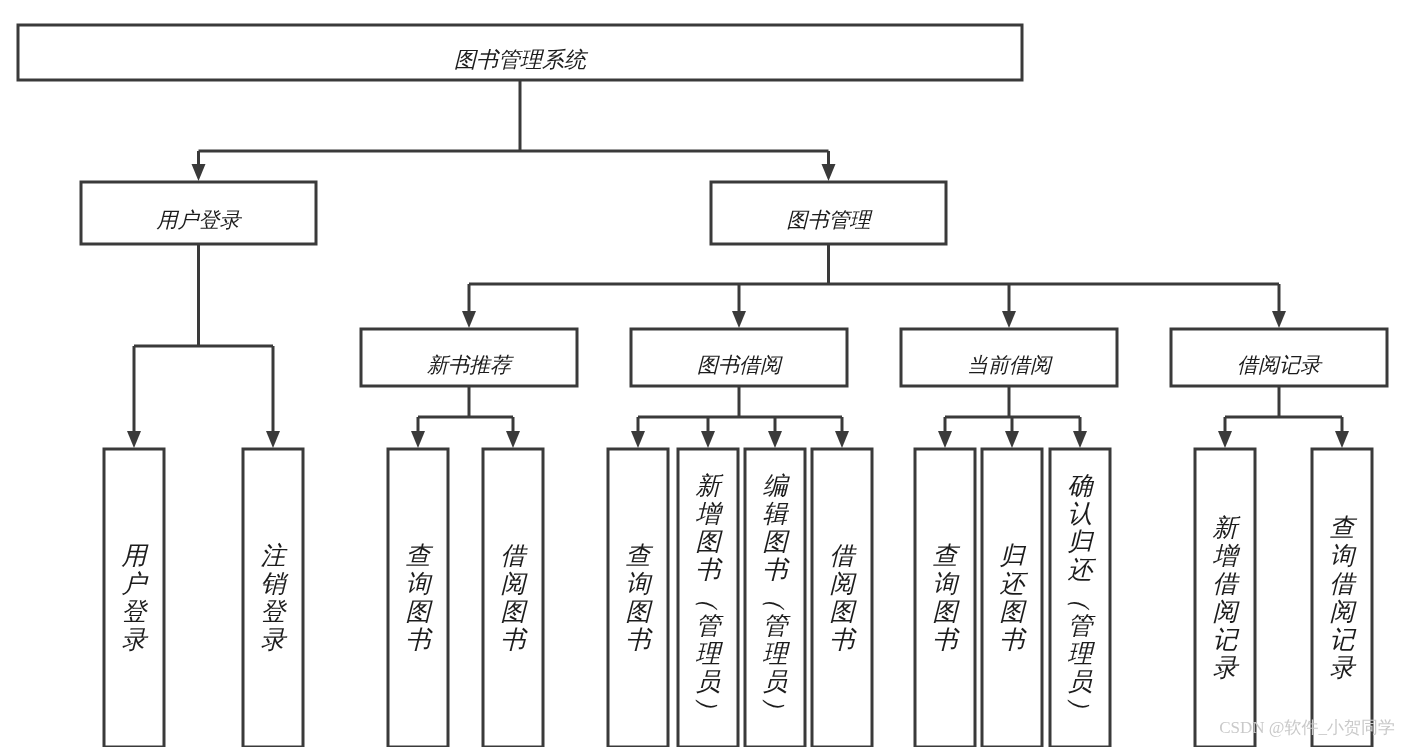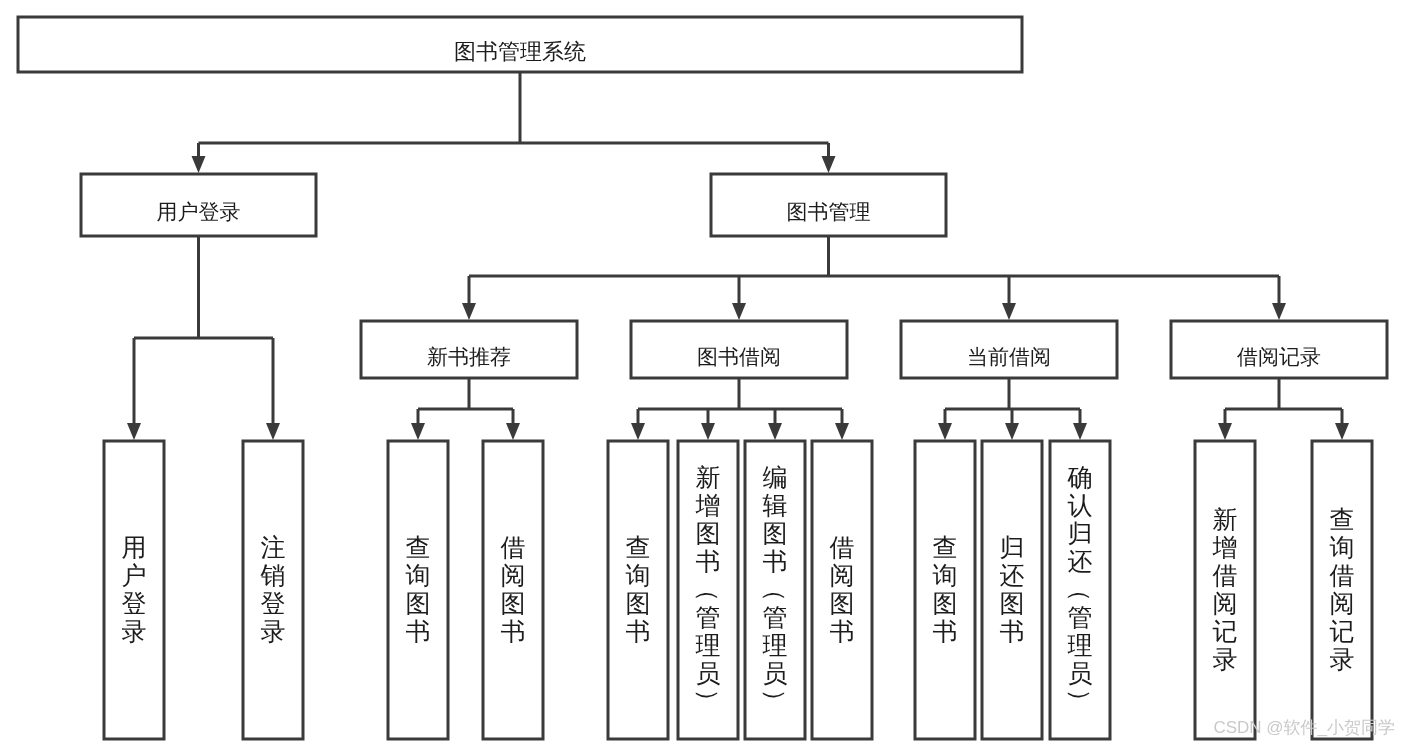--- a/index.html
+++ b/index.html
@@ -10,23 +10,24 @@
   body {
     width: 1405px;
     height: 747px;
     position: relative;
     font-family: "DejaVu Sans", "Liberation Sans", sans-serif;
     overflow: hidden;
   }
   #diagram-root {
     position: absolute;
     left: 0;
-    top: 4px;
+    top: 12px;
     width: 1405px;
     height: 660px;
+    font-style: italic;
   }
   .node-box {
     fill: #ffffff;
     stroke: #3a3a3a;
     stroke-width: 3;
   }
   .node-label {
     fill: #1c1c1c;
     font-family: "DejaVu Sans", "Liberation Sans", sans-serif;
     font-size: 21px;
@@ -42,21 +43,21 @@
   .arrow-head {
     fill: #3a3a3a;
     stroke: none;
   }
   .watermark {
     position: absolute;
     right: 10px;
     bottom: 8px;
     color: #c9c9c9;
     font-size: 17px;
-    font-family: Liberation Sans, sans-serif;
+    font-family: Liberation Serif, serif;
     white-space: nowrap;
     pointer-events: none;
   }
 </style>
 </head>
 <body>
 
 <div id="diagram-root">
   <svg id="tree-svg" width="1405" height="747" viewBox="0 0 1405 747" xmlns="http://www.w3.org/2000/svg">
       <g>

